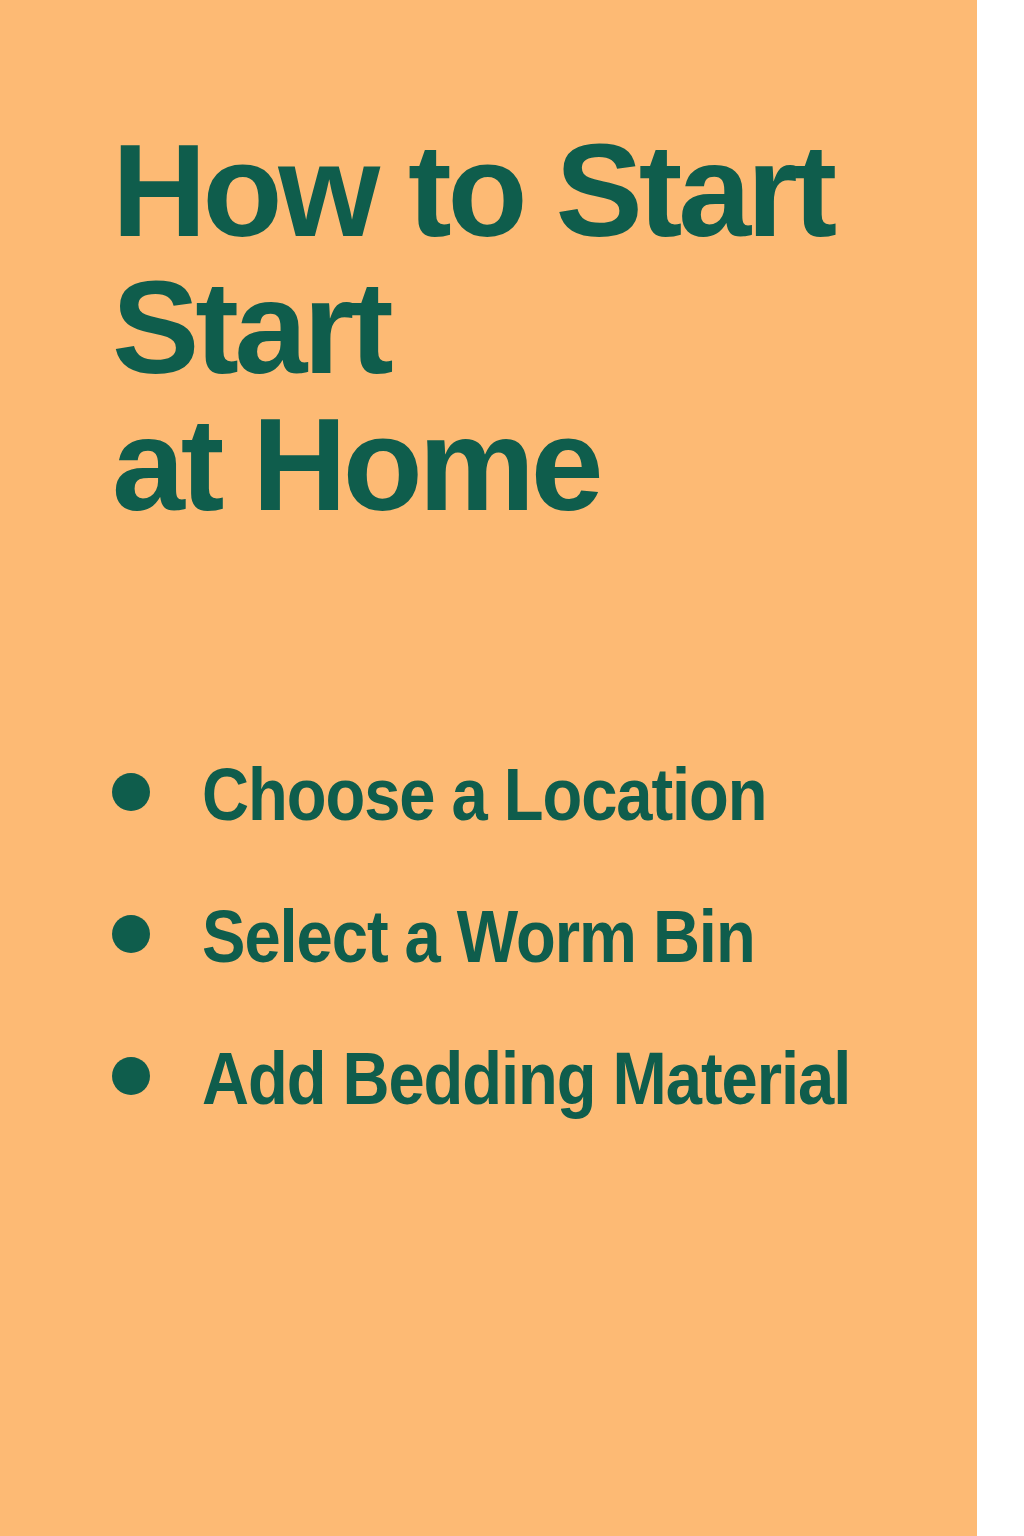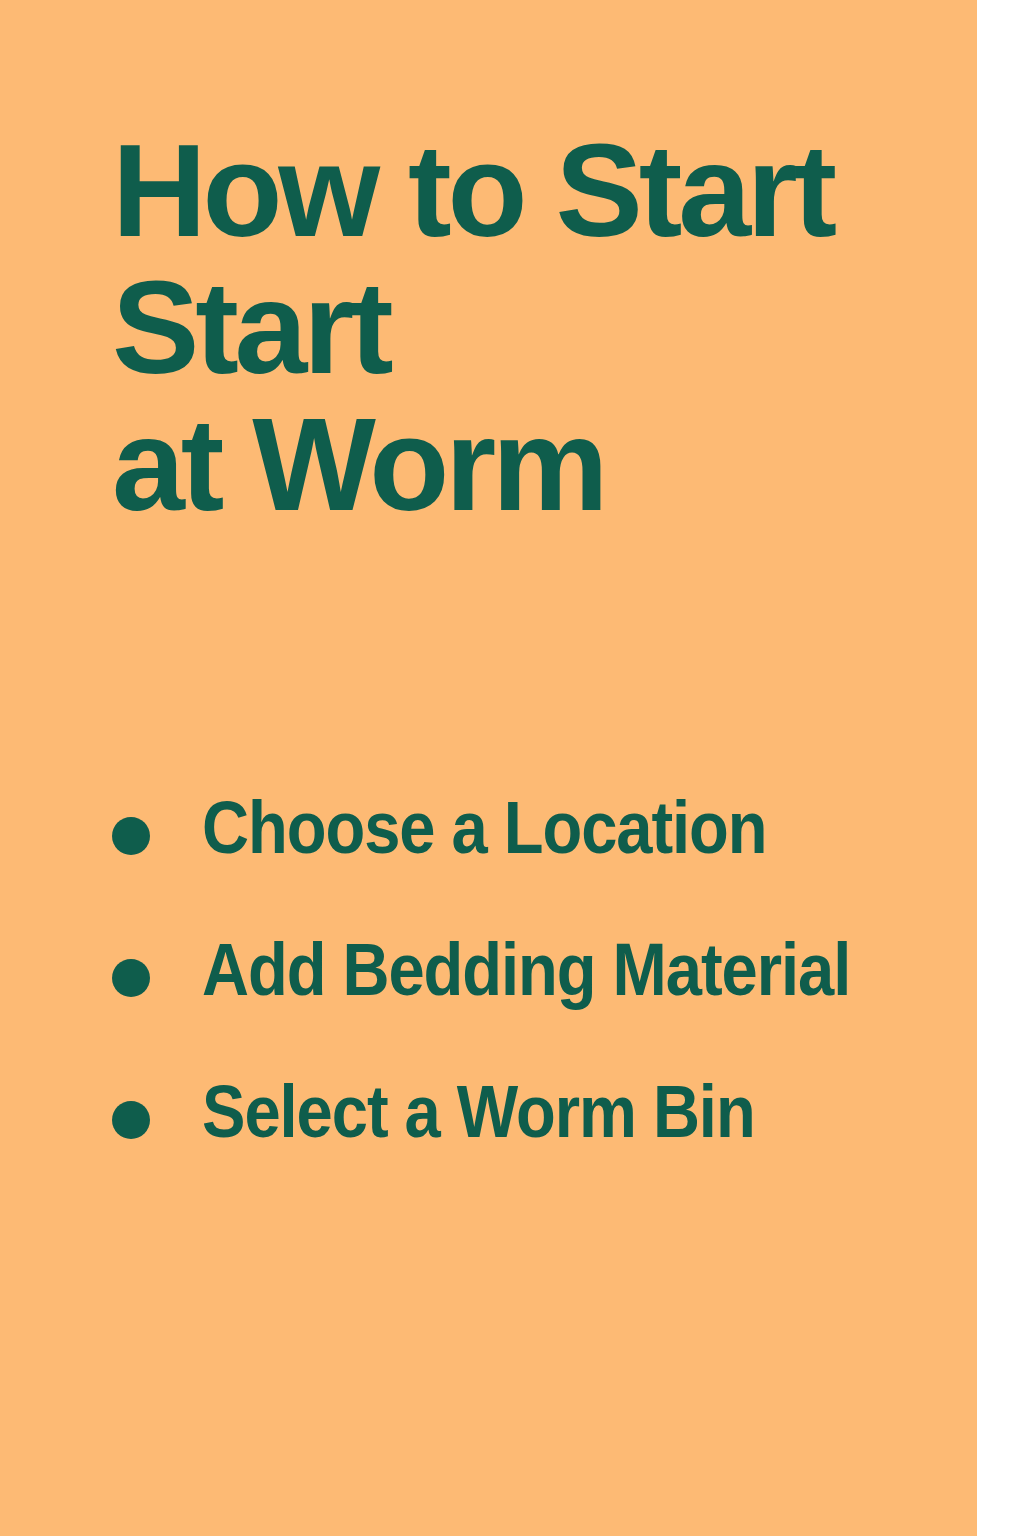--- a/index.html
+++ b/index.html
@@ -51,21 +51,21 @@
     width: 860px;
     list-style: none;
     margin: 0;
     padding: 0;
   }
 
   .bullet-row {
     position: relative;
     height: 142px;
     display: flex;
-    align-items: center;
+    align-items: flex-start;
   }
 
   .bullet-dot {
     flex: 0 0 auto;
     width: 38px;
     height: 38px;
     border-radius: 50%;
     background: #0F5D4C;
     margin-top: 16px;
   }
@@ -85,36 +85,36 @@
   }
 </style>
 </head>
 <body>
 
 <div id="poster">
 
   <div id="title-block">
     <div class="title-line">How to Start</div>
     <div class="title-line">Start</div>
-    <div class="title-line">at Worm</div>
+    <div class="title-line">at Home</div>
   </div>
 
   <ul id="bullet-list">
 
     <li class="bullet-row">
       <span class="bullet-dot"></span>
       <span class="bullet-text">Choose a Location</span>
     </li>
 
     <li class="bullet-row">
       <span class="bullet-dot"></span>
-      <span class="bullet-text">Add Bedding Material</span>
+      <span class="bullet-text">Select a Worm Bin</span>
     </li>
 
     <li class="bullet-row">
       <span class="bullet-dot"></span>
-      <span class="bullet-text">Select a Worm Bin</span>
+      <span class="bullet-text">Add Bedding Material</span>
     </li>
 
 
   </ul>
 
 </div>
 
 </body></html>

